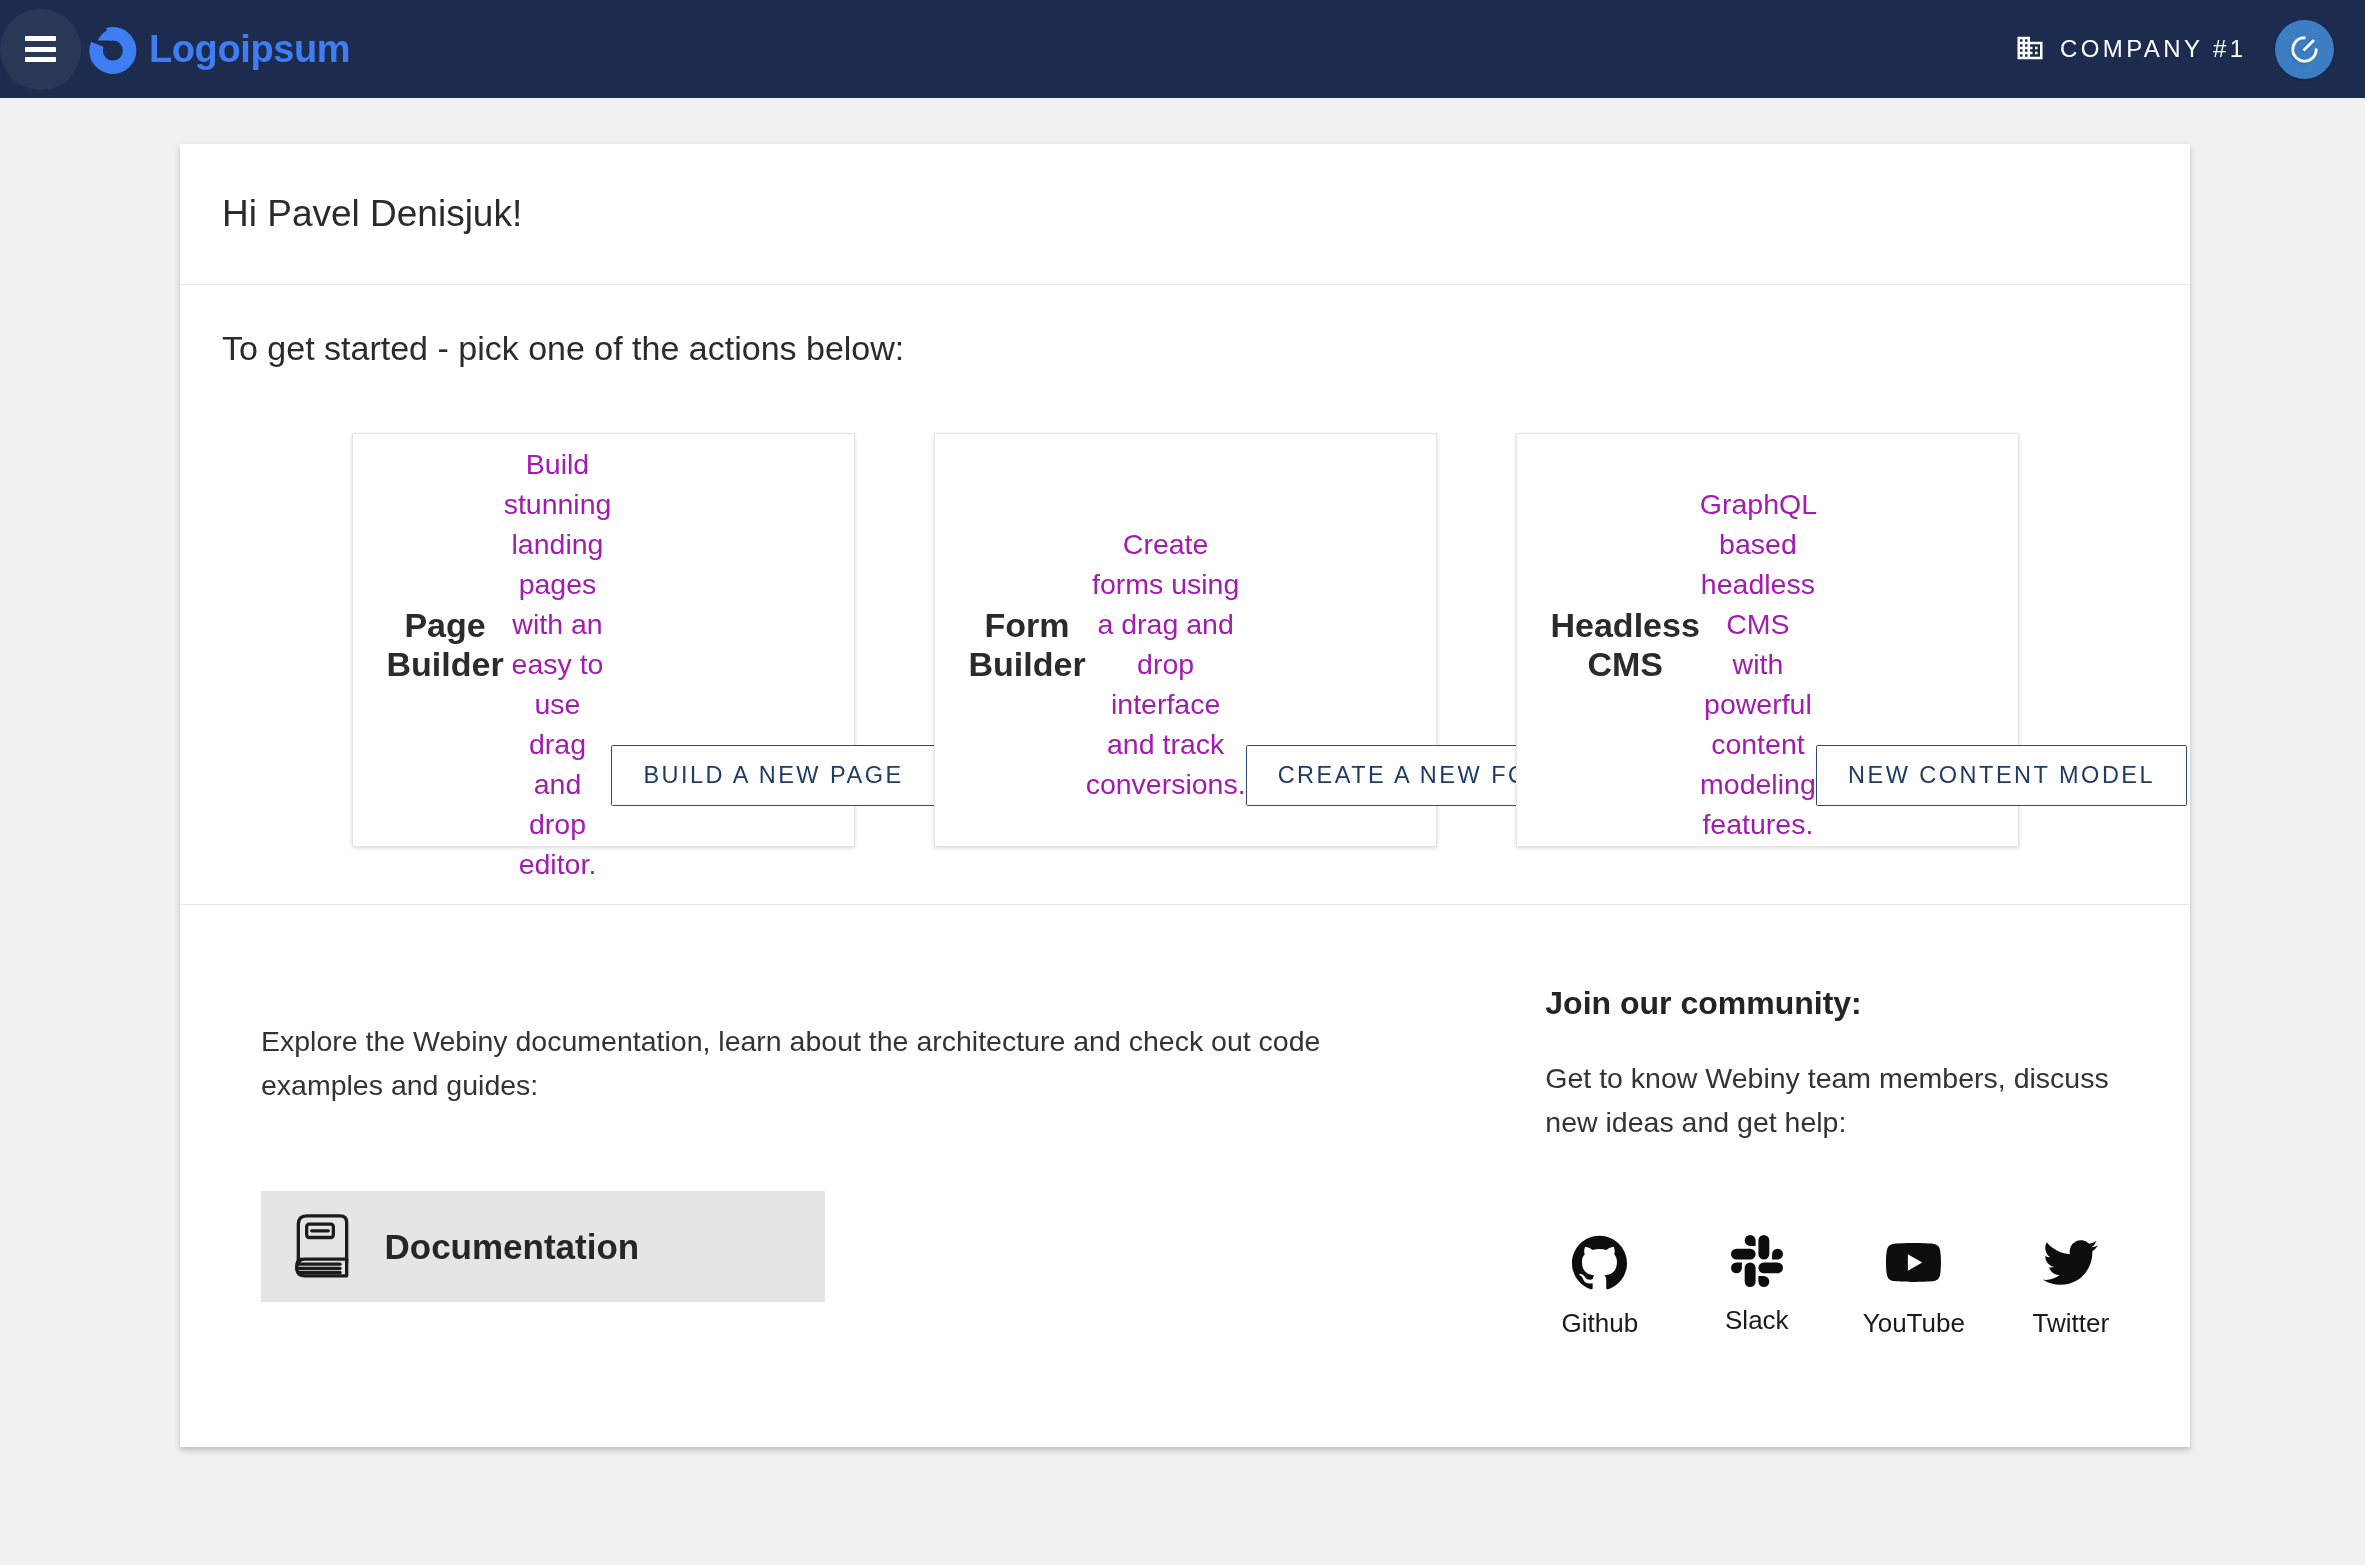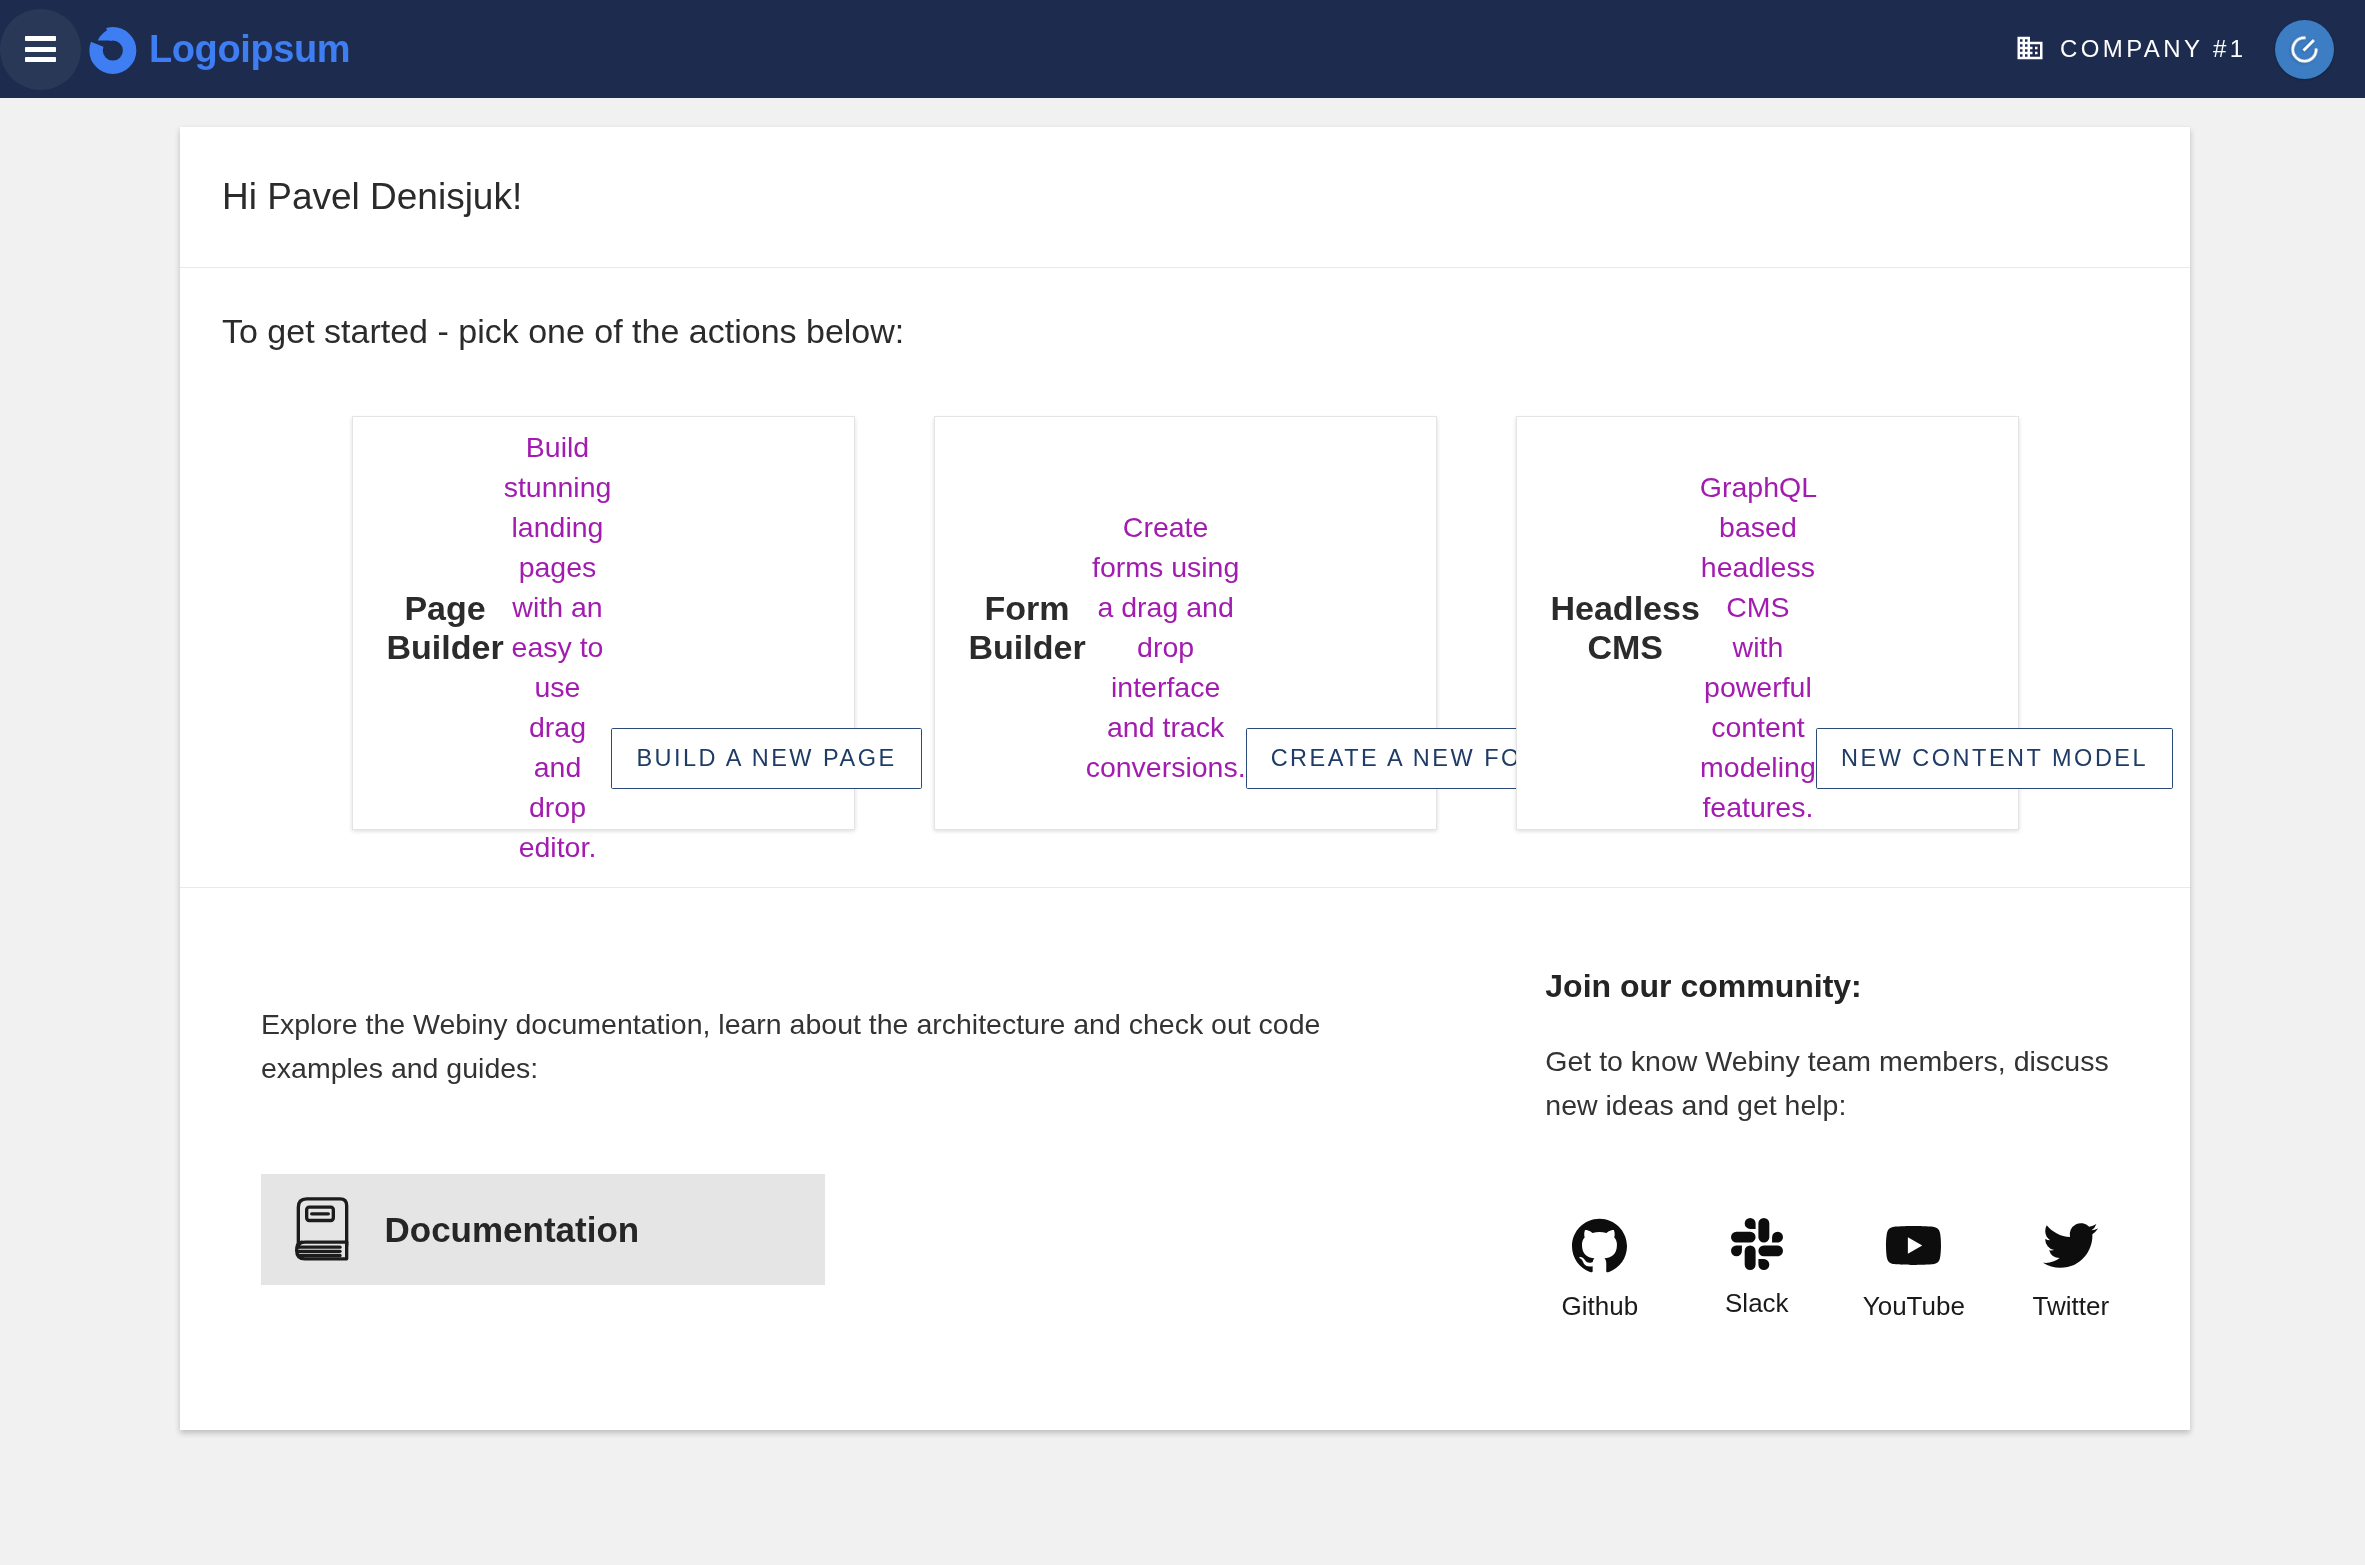--- a/index.html
+++ b/index.html
@@ -53,21 +53,21 @@
     background:#3c7dc4;
     display:flex; align-items:center; justify-content:center;
     cursor:pointer;
     box-shadow:0 0.8px 2.5px rgba(0,0,0,0.3);
   }
   .avatar svg { transform:rotate(45deg); filter:drop-shadow(0 1.7px 1.7px rgba(0,0,0,0.25)); }
 
   
   .main-card {
     position:absolute;
-    left:180px; top:127px;
+    left:180px; top:144px;
     width:2010px; height:1303px;
     background:#ffffff;
     box-shadow:0 2.5px 5.9px rgba(0,0,0,0.22);
   }
   .divider { border-top:1.7px solid #e9e9e9; }
 
   .greeting-section { height:140px; display:flex; align-items:center; padding-left:42px; }
   .greeting { font-size:37px; font-weight:400; color:#2b2b2b; }
 
   .actions-section { padding:44px 42px 57px 42px; }
@@ -87,21 +87,21 @@
   .action-card p  { font-size:28.5px; line-height:40px; color:#a21caf; margin-top:39px; max-width:419px; }
   .card-btn {
     margin-top:auto;
     background:#ffffff;
     border:1.7px solid #2a4a77;
     border-radius:1.7px;
     color:#1e3c66;
     font-family:"Liberation Sans", sans-serif;
     font-size:23.5px;
     letter-spacing:2.5px;
-    padding:16px 24px;
+    padding:16px 31px;
     cursor:pointer;
     white-space:nowrap;
   }
 
   
   .bottom-section { display:flex; padding:80px 0 0 81px; gap:104px; }
   .col-left  { width:1187px; flex:0 0 auto; }
   .col-right { width:587px; flex:0 0 auto; margin-left:-6.7px; }
   .section-heading { font-size:32px; font-weight:bold; color:#242424; }
   .section-para { font-size:28.5px; line-height:44px; color:#333; margin-top:34px; }

